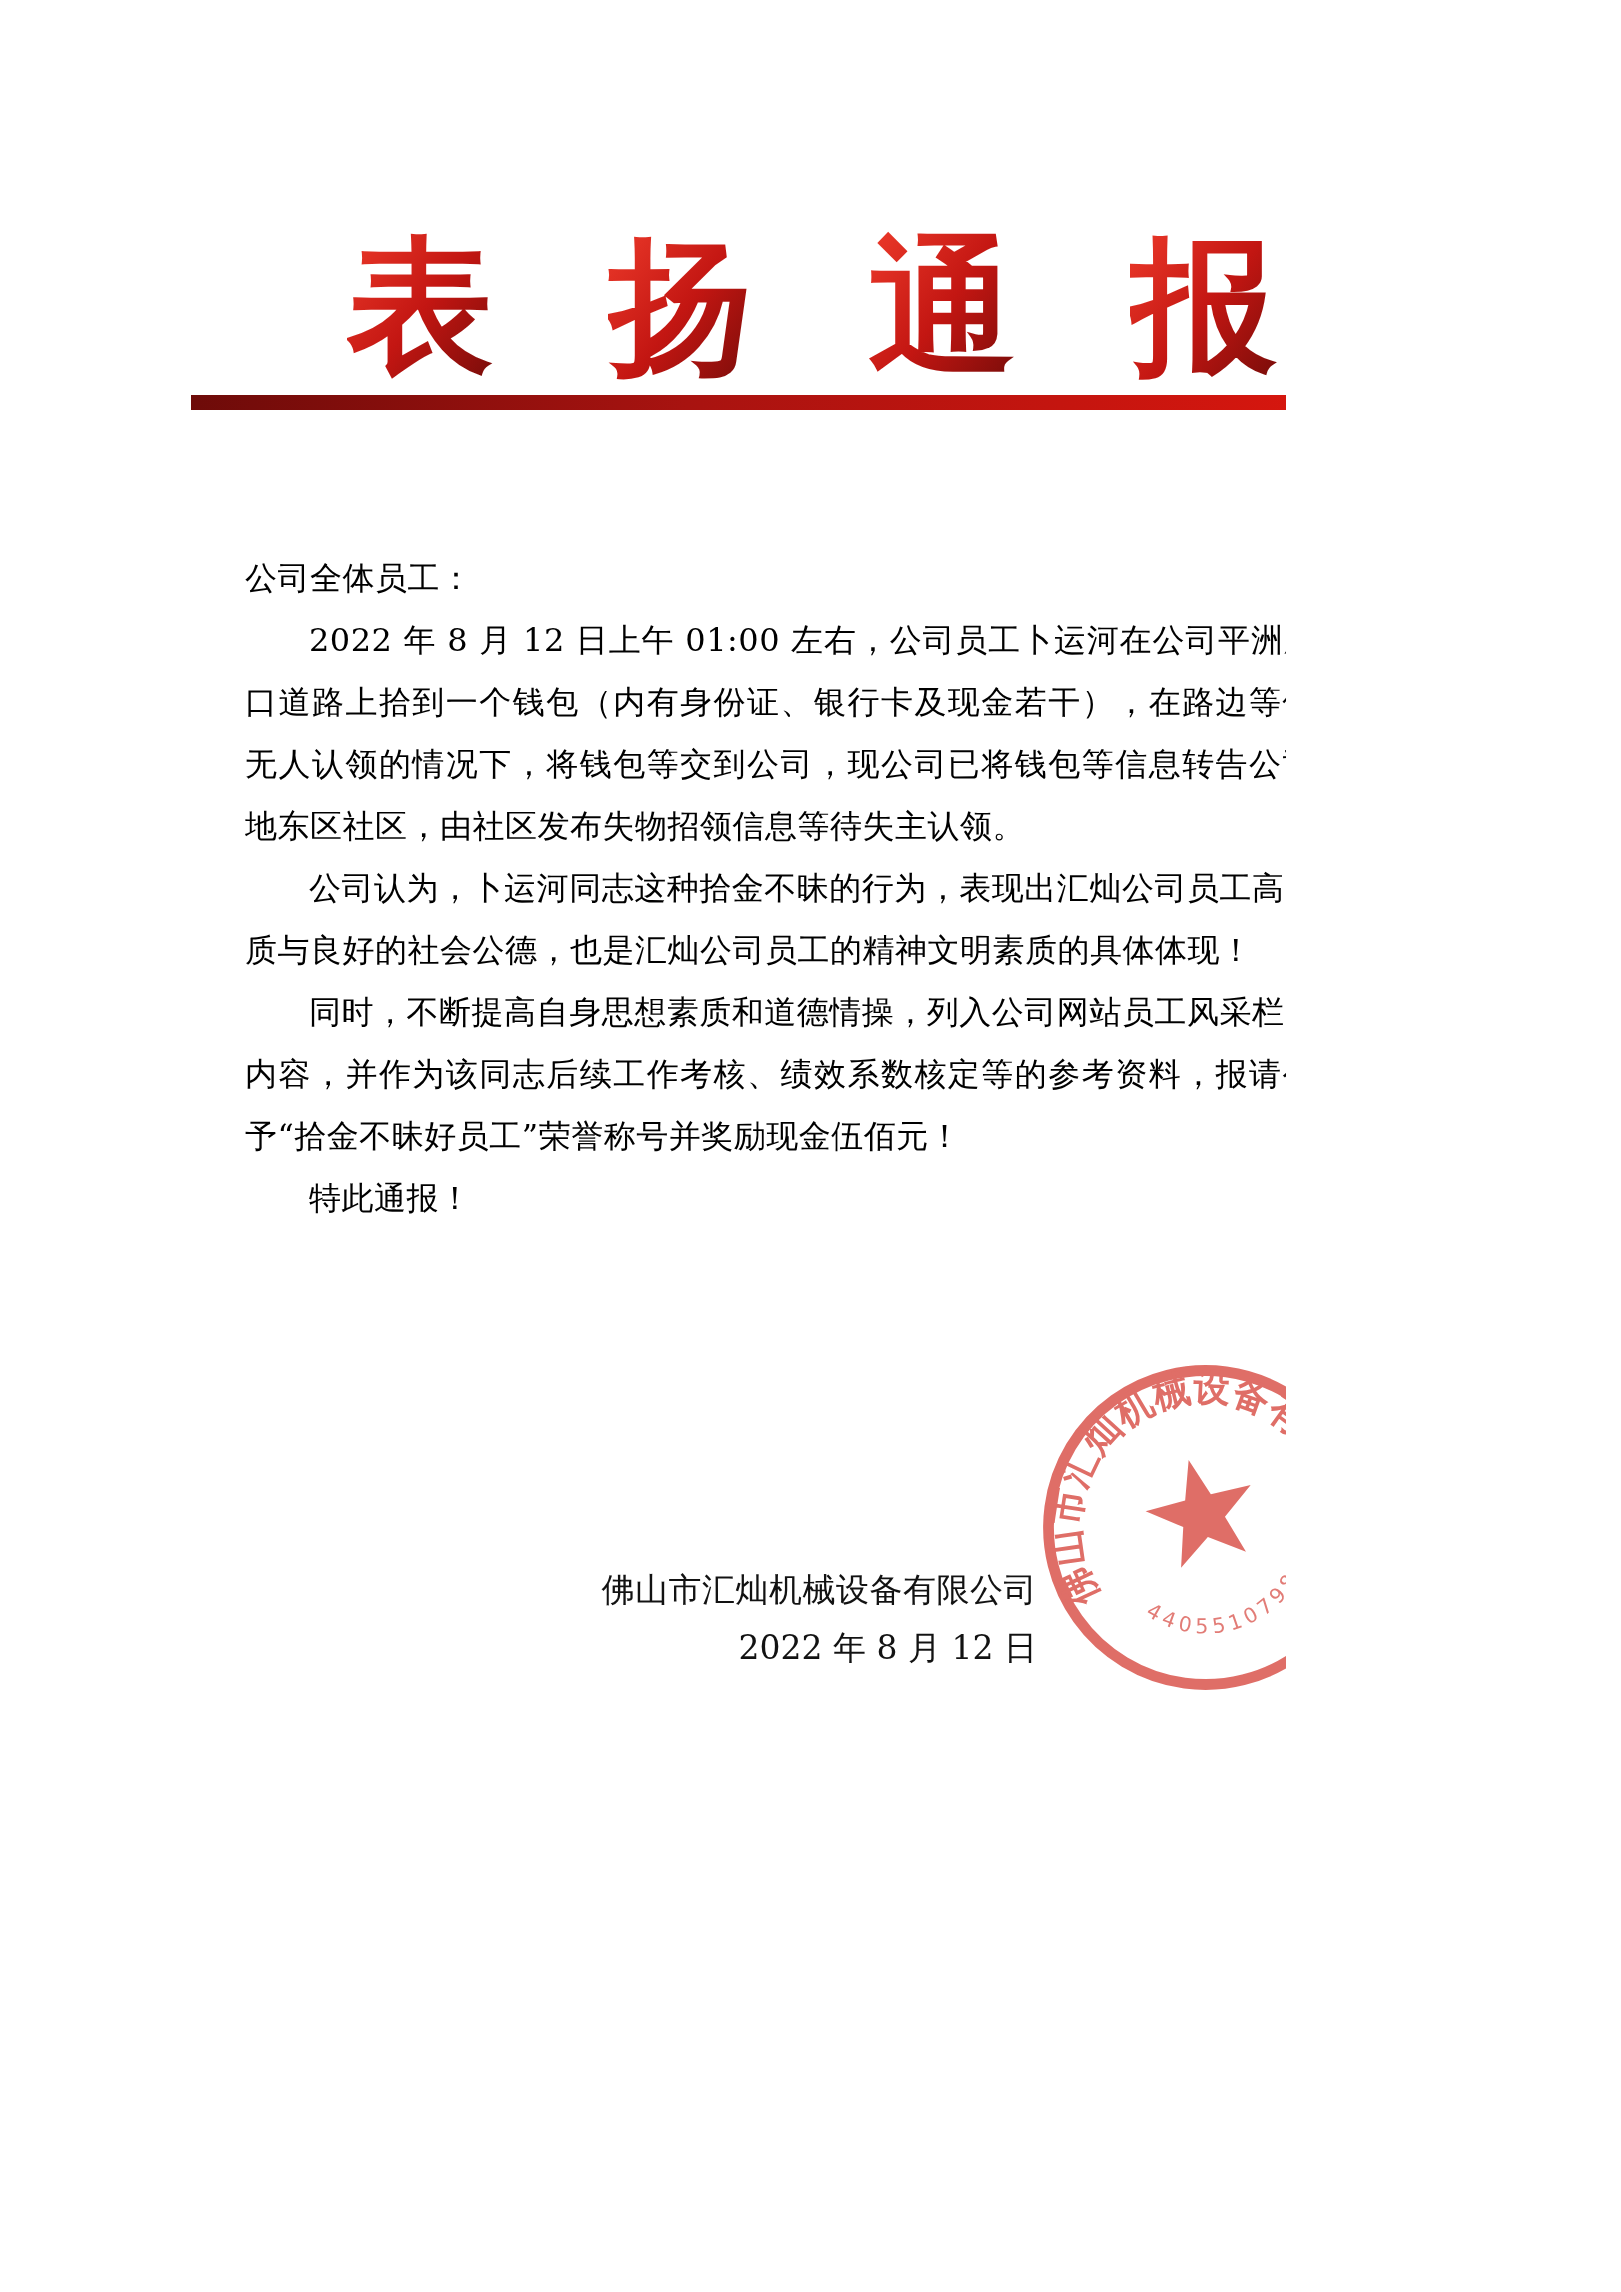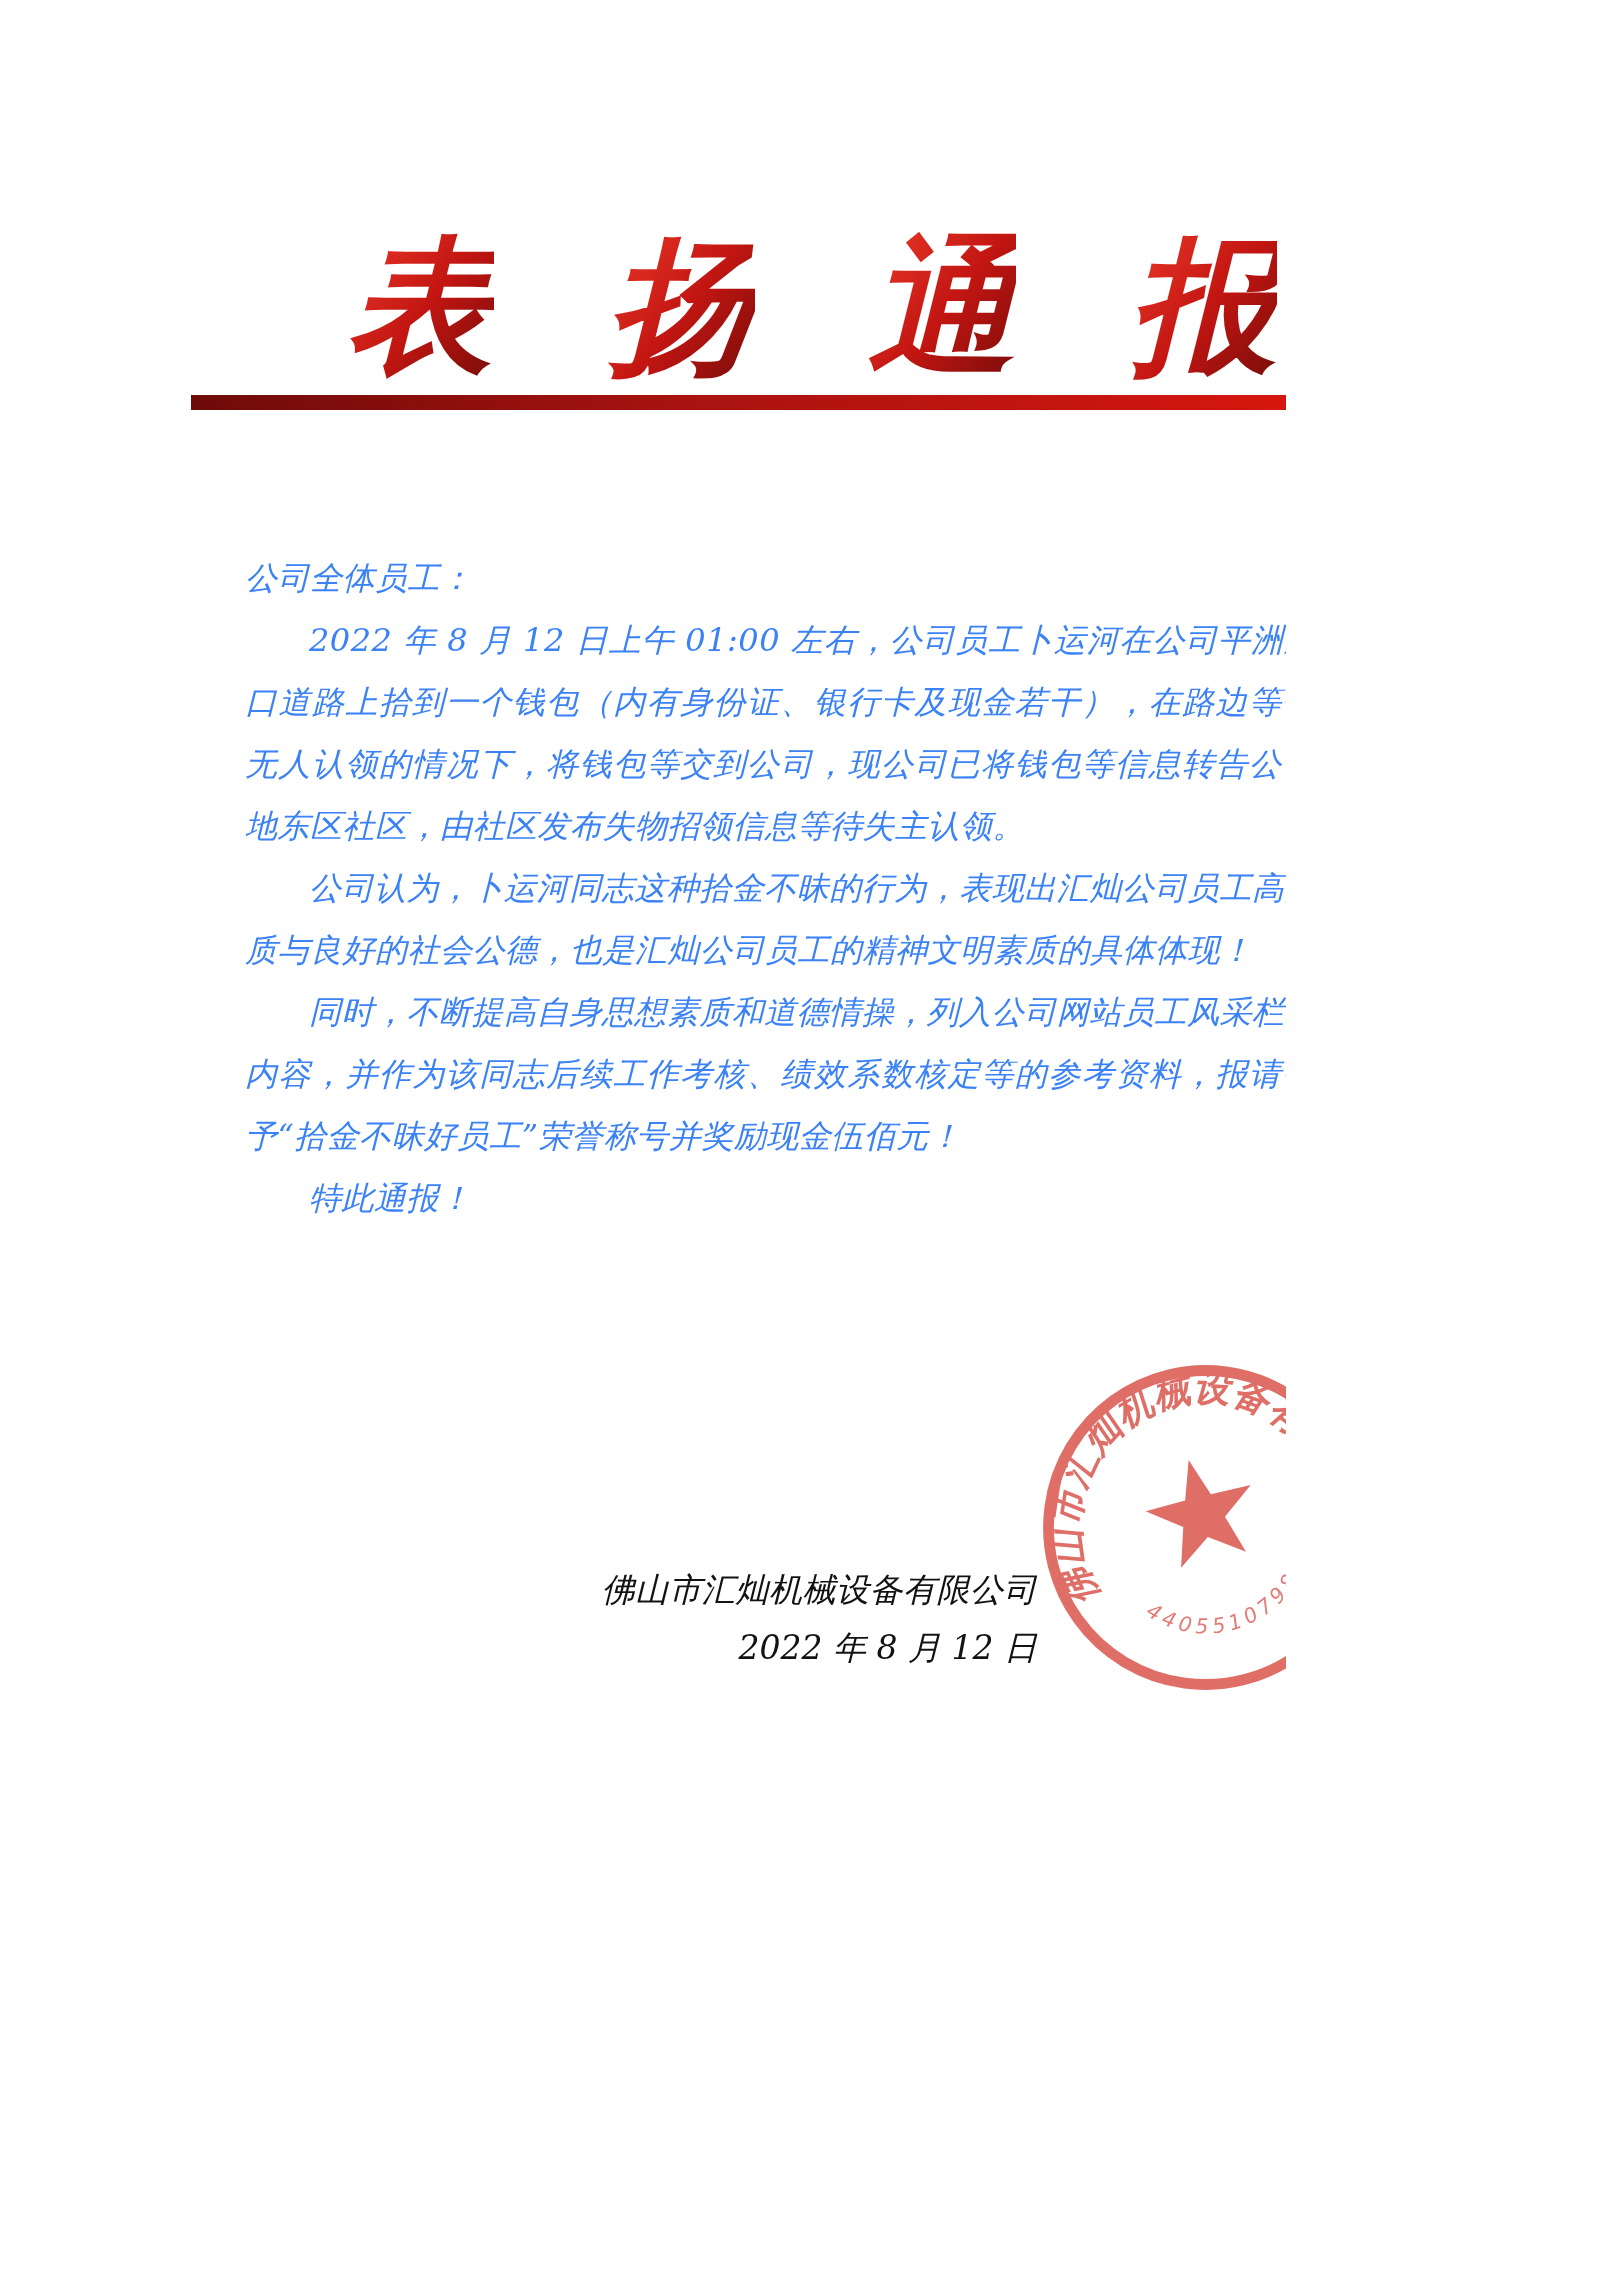--- a/index.html
+++ b/index.html
@@ -4,21 +4,20 @@
 <style>
   * { margin: 0; padding: 0; box-sizing: border-box; }
   html, body { background: #ffffff; }
   .page {
     position: relative;
     width: 1286px;
     height: 2293px;
     background: #ffffff;
     overflow: hidden;
     font-family: "DejaVu Serif", "Liberation Serif", serif;
-    font-style: italic;
   }
 
   
   .doc-title {
     position: absolute;
     top: 227px;
     left: 191px;
     width: 1241px;
     text-align: center;
     line-height: 157px;
@@ -48,21 +47,21 @@
   }
 
   
   .body-text {
     position: absolute;
     top: 547px;
     left: 245px;
     width: 1137px;
     font-size: 32px;
     line-height: 62px;
-    color: #3b82f6;
+    color: #000000;
     text-align: justify;
     letter-spacing: 0.5px;
   }
   .body-text p { margin: 0; }
   .para, .closing { text-indent: 2em; }
 
   
   .stamp {
     position: absolute;
     left: 1024px;

